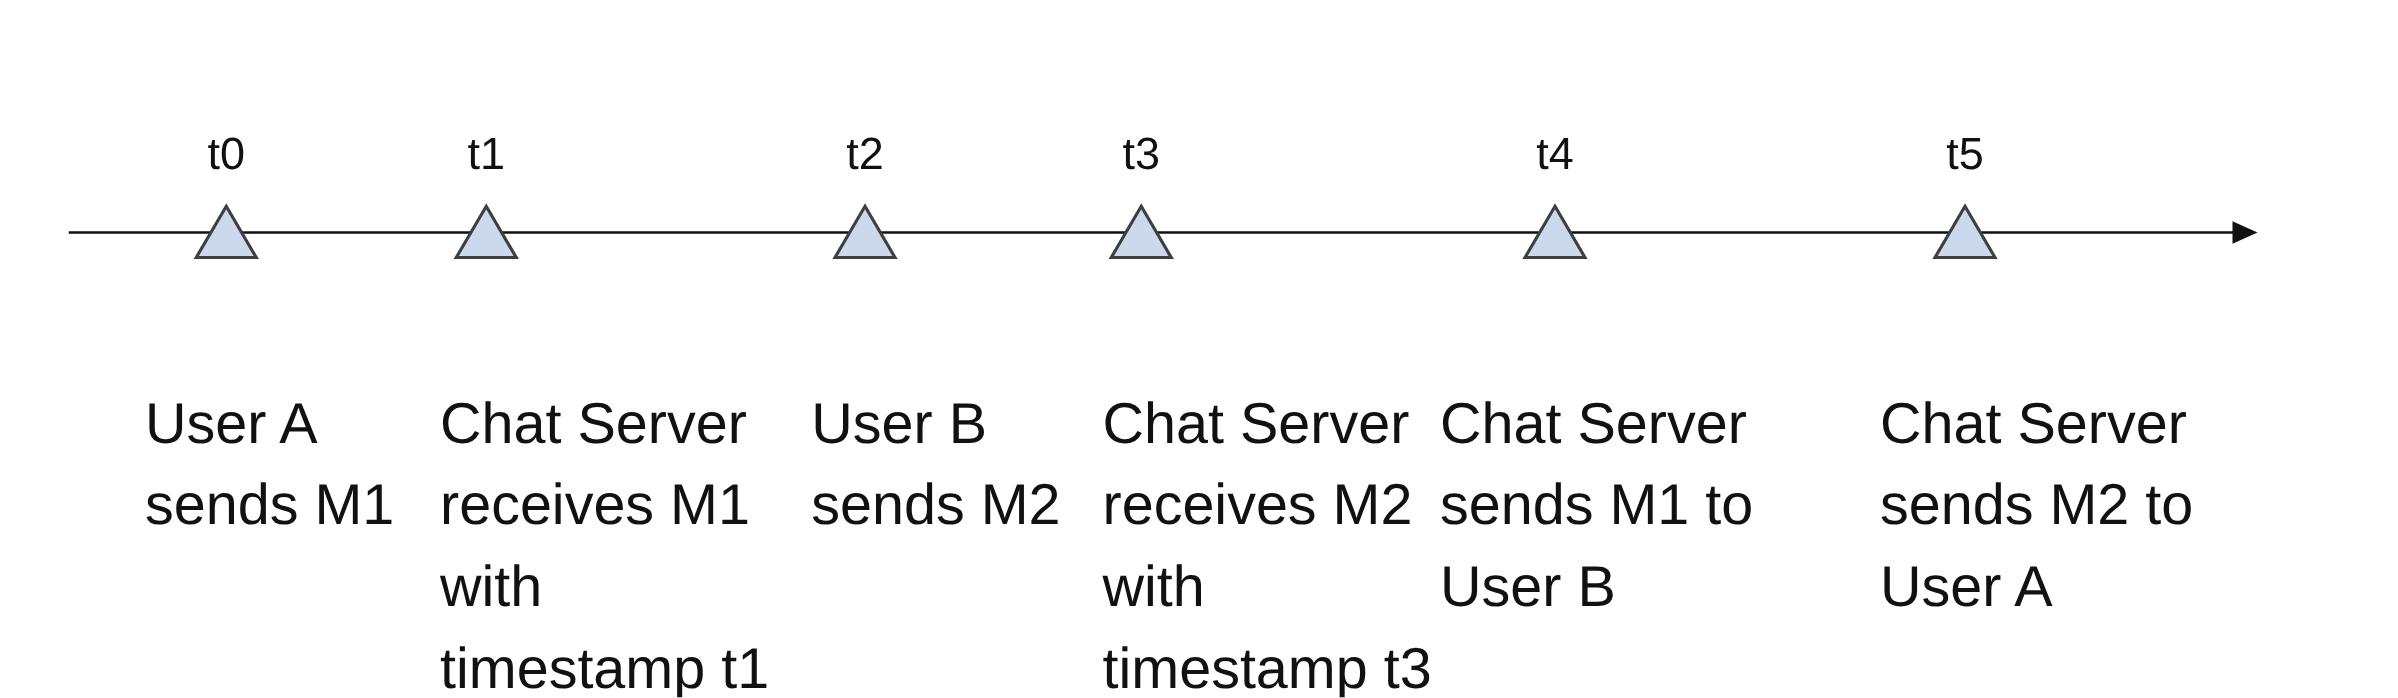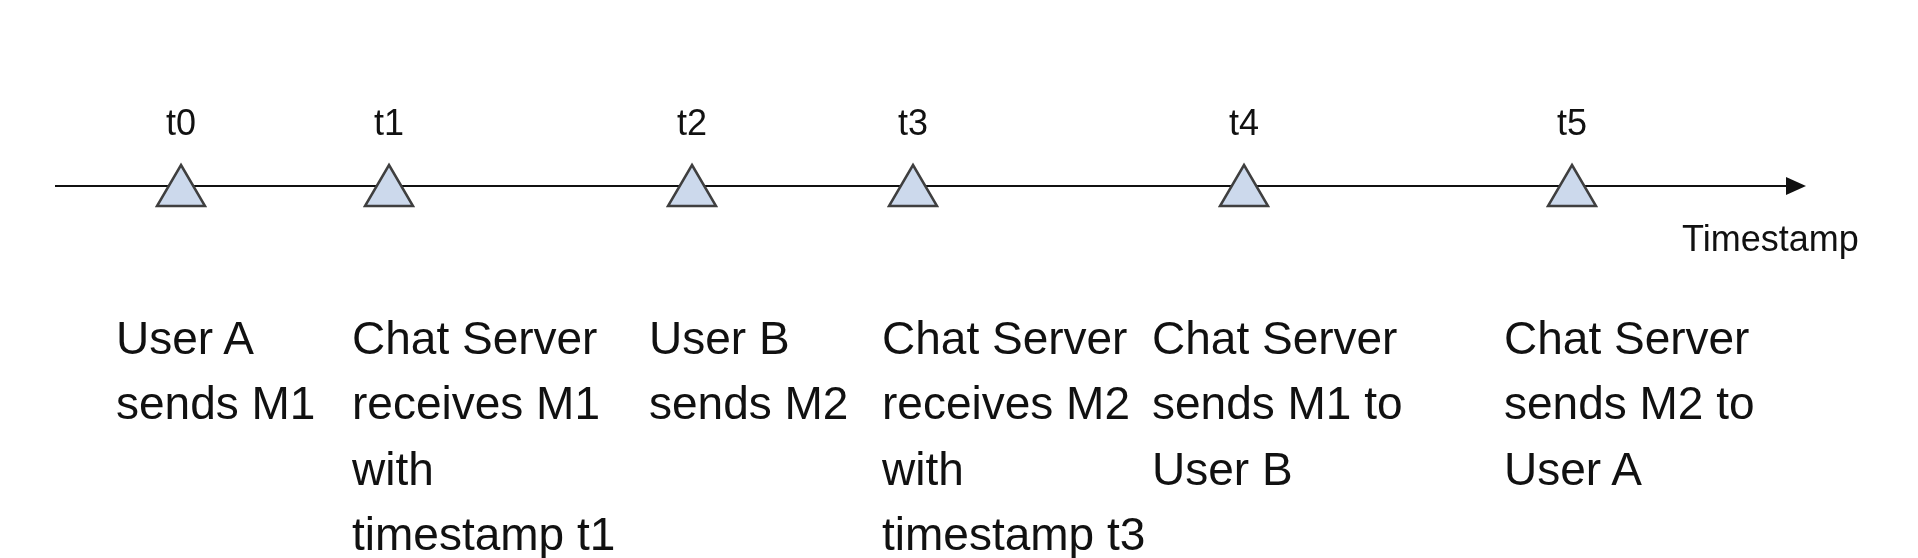--- a/index.html
+++ b/index.html
@@ -80,21 +80,20 @@
   .d4 { left: 1152px; }
   .d5 { left: 1504px; }
 </style>
 </head>
 <body>
 
 <div class="canvas">
 
   <div class="axis-line"></div>
   <div class="arrowhead"></div>
-  <div class="axis-label">Timestamp</div>
 
   <div>
     <div class="time-label c0">t0</div>
     <svg class="marker c0" width="54" height="47" viewBox="0 0 54 47">
       <polygon points="27,3 51,44 3,44" fill="#ccd9ec"></polygon>
     </svg>
     <div class="desc d0">User A
 sends M1</div>
   </div>
 

